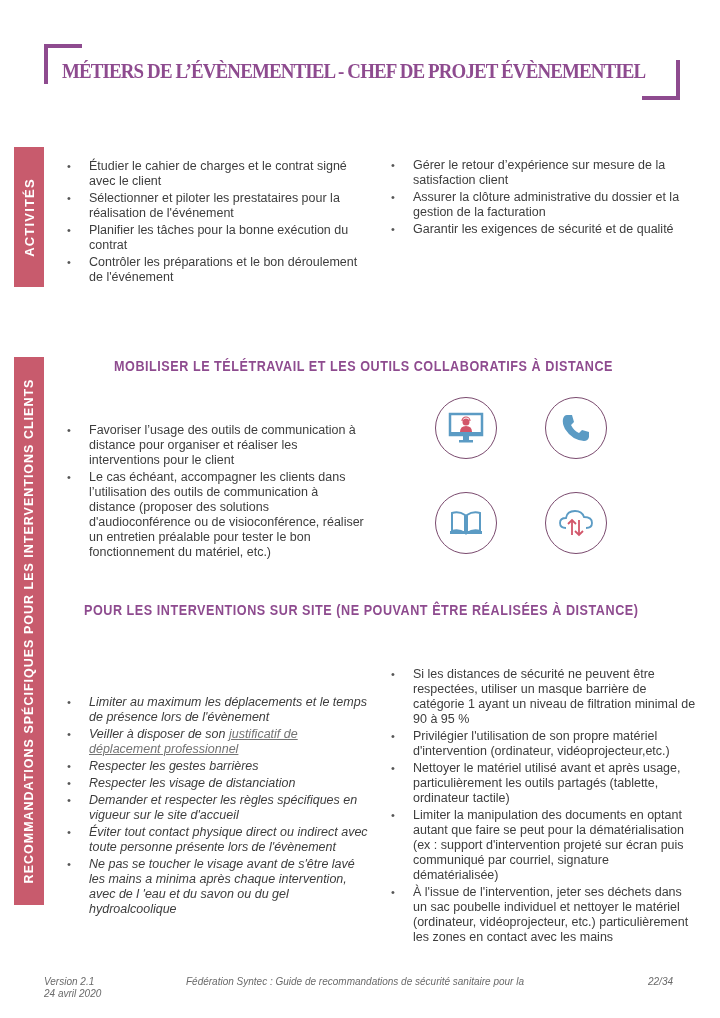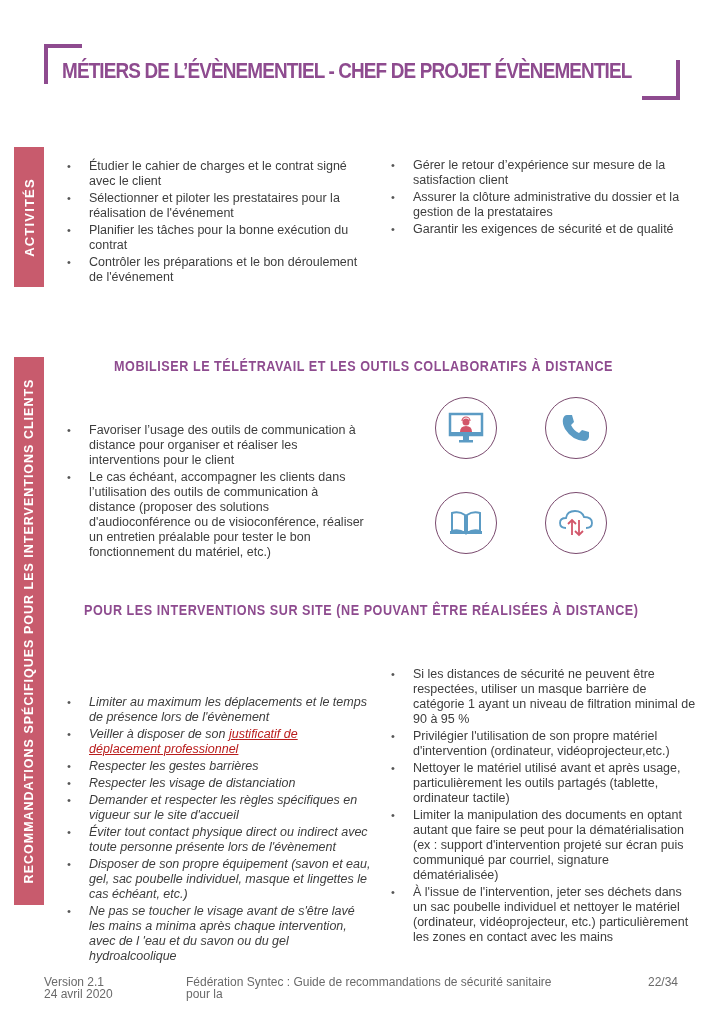--- a/index.html
+++ b/index.html
@@ -1,20 +1,20 @@
 <!DOCTYPE html>
 <html><head>
 <meta charset="utf-8">
 <style>
   html, body { margin: 0; padding: 0; background: #ffffff; }
   body { width: 720px; height: 1018px; position: relative; overflow: hidden;
          font-family: "Liberation Sans", sans-serif; color: #3a3a3a; }
 
   
-  .title-wrap { position: absolute; left: 44px; top: 44px; width: 636px; height: 56px; }
+  .title-wrap { position: absolute; left: 44px; top: 44px; width: 636px; height: 56px; font-family: Liberation Serif, serif; }
   .corner-tl-v { position: absolute; left: 0; top: 0; width: 4px; height: 40px; background: #8e4b8f; }
   .corner-tl-h { position: absolute; left: 0; top: 0; width: 38px; height: 4px; background: #8e4b8f; }
   .corner-br-v { position: absolute; right: 0; bottom: 0; width: 4px; height: 40px; background: #8e4b8f; }
   .corner-br-h { position: absolute; right: 0; bottom: 0; width: 38px; height: 4px; background: #8e4b8f; }
   .page-title { position: absolute; left: 18px; top: 14px; font-size: 22px; font-weight: bold;
                 color: #8e4b8f; letter-spacing: -1px; white-space: nowrap; transform: scaleX(0.86);
                 transform-origin: left center; }
 
   
   .side-tab { position: absolute; left: 14px; width: 30px; background: #c85b6d;
@@ -23,21 +23,21 @@
                    transform: rotate(-90deg); white-space: nowrap; display: block; }
   .tab-activites { top: 147px; height: 140px; }
   .tab-reco { top: 357px; height: 548px; }
   .tab-reco span { font-size: 12.5px; letter-spacing: 1px; }
 
   
   ul.blist { list-style: none; margin: 11px; padding: 0; position: absolute;
              font-size: 12.5px; line-height: 15px; color: #3d3d3d; }
   ul.blist li { position: relative; padding-left: 22px; margin-bottom: 2px; }
   ul.blist li::before { content: "•"; position: absolute; left: 0; top: 0; font-size: 11px; color: #555; }
-  a.doclink { color: #b91c1c; text-decoration: underline; }
+  a.doclink { color: #737373; text-decoration: underline; }
 
   .list-act-left { left: 56px; top: 148px; width: 300px; }
   .list-act-right { left: 380px; top: 147px; width: 300px; }
   .list-tele { left: 56px; top: 412px; width: 300px; }
   .list-site-left { left: 56px; top: 684px; width: 305px; font-style: italic; }
   .list-site-right { left: 380px; top: 656px; width: 305px; }
 
   .section-heading { position: absolute; font-weight: bold; font-size: 14px; color: #8e4b8f;
                      letter-spacing: 0.6px; white-space: nowrap; transform: scaleX(0.9);
                      transform-origin: left center; }
@@ -47,21 +47,21 @@
   
   .icon-circle { position: absolute; width: 62px; height: 62px; border: 1.5px solid #7a4a6e;
                  border-radius: 50%; display: flex; align-items: center; justify-content: center;
                  box-sizing: border-box; background: #fff; }
   .ic-monitor { left: 435px; top: 397px; }
   .ic-phone { left: 545px; top: 397px; }
   .ic-book { left: 435px; top: 492px; }
   .ic-cloud { left: 545px; top: 492px; }
 
   
-  .footer { position: absolute; top: 976px; font-size: 12px; line-height: 12px; color: #6a6a6a; }
+  .footer { position: absolute; top: 976px; font-size: 10px; line-height: 12px; color: #6a6a6a; font-style: italic; }
   .footer-left { left: 44px; }
   .footer-center { left: 186px; width: 380px; }
   .footer-right { left: 648px; text-align: right; }
 </style>
 </head>
 <body>
 
 <div class="title-wrap">
   <div class="corner-tl-v"></div>
   <div class="corner-tl-h"></div>
@@ -74,21 +74,21 @@
   <span>ACTIVITÉS</span>
 </div>
 <ul class="blist list-act-left">
   <li>Étudier le cahier de charges et le contrat signé avec le client</li>
   <li>Sélectionner et piloter les prestataires pour la réalisation de l'événement</li>
   <li>Planifier les tâches pour la bonne exécution du contrat</li>
   <li>Contrôler les préparations et le bon déroulement de l'événement</li>
 </ul>
 <ul class="blist list-act-right">
   <li>Gérer le retour d’expérience sur mesure de la satisfaction client</li>
-  <li>Assurer la clôture administrative du dossier et la gestion de la prestataires</li>
+  <li>Assurer la clôture administrative du dossier et la gestion de la facturation</li>
   <li>Garantir les exigences de sécurité et de qualité</li>
 </ul>
 
 <div class="side-tab tab-reco">
   <span>RECOMMANDATIONS SPÉCIFIQUES POUR LES INTERVENTIONS CLIENTS</span>
 </div>
 
 <div class="section-heading h-tele">MOBILISER LE TÉLÉTRAVAIL ET LES OUTILS COLLABORATIFS À DISTANCE</div>
 <ul class="blist list-tele">
   <li>Favoriser l’usage des outils de communication à distance pour organiser et réaliser les interventions pour le client</li>
@@ -129,21 +129,20 @@
 </div>
 
 <div class="section-heading h-site">POUR LES INTERVENTIONS SUR SITE (NE POUVANT ÊTRE RÉALISÉES À DISTANCE)</div>
 <ul class="blist list-site-left">
   <li>Limiter au maximum les déplacements et le temps de présence lors de l'évènement</li>
   <li><span>Veiller à disposer de son </span><a class="doclink">justificatif de déplacement professionnel</a></li>
   <li>Respecter les gestes barrières</li>
   <li>Respecter les visage de distanciation</li>
   <li>Demander et respecter les règles spécifiques en vigueur sur le site d'accueil</li>
   <li>Éviter tout contact physique direct ou indirect avec toute personne présente lors de l'évènement</li>
-  <li>Disposer de son propre équipement (savon et eau, gel, sac poubelle individuel, masque et lingettes le cas échéant, etc.)</li>
   <li>Ne pas se toucher le visage avant de s'être lavé les mains a minima après chaque intervention, avec de l 'eau et du savon ou du gel hydroalcoolique</li>
 </ul>
 <ul class="blist list-site-right">
   <li>Si les distances de sécurité ne peuvent être respectées, utiliser un masque barrière de catégorie 1 ayant un niveau de filtration minimal de 90 à 95 %</li>
   <li>Privilégier l'utilisation de son propre matériel d'intervention (ordinateur, vidéoprojecteur,etc.)</li>
   <li>Nettoyer le matériel utilisé avant et après usage, particulièrement les outils partagés (tablette, ordinateur tactile)</li>
   <li>Limiter la manipulation des documents en optant autant que faire se peut pour la dématérialisation (ex : support d'intervention projeté sur écran puis communiqué par courriel, signature dématérialisée)</li>
   <li>À l'issue de l'intervention, jeter ses déchets dans un sac poubelle individuel et nettoyer le matériel (ordinateur, vidéoprojecteur, etc.) particulièrement les zones en contact avec les mains</li>
 </ul>
 

